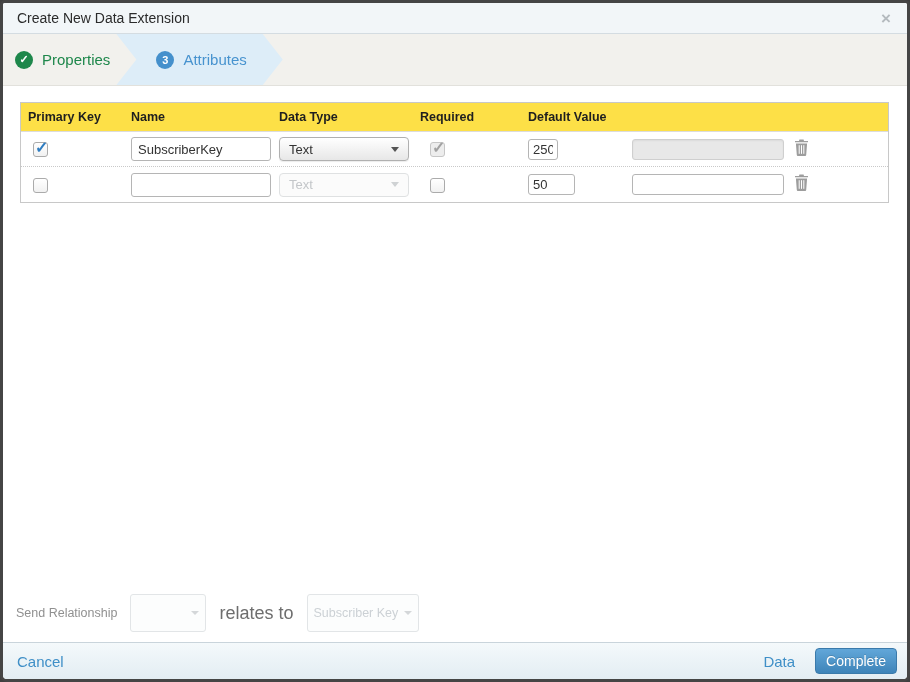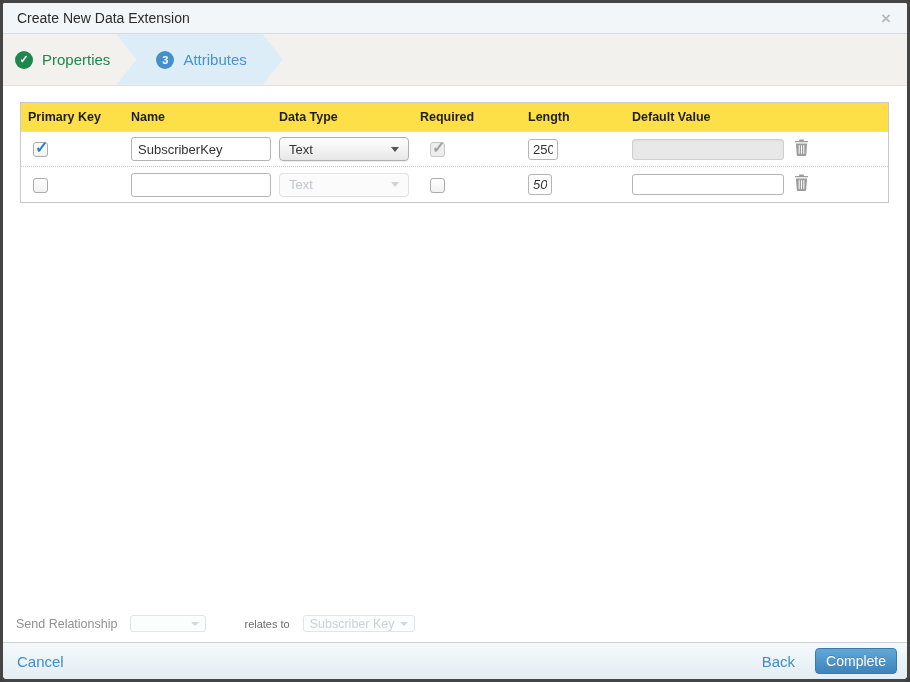--- a/index.html
+++ b/index.html
@@ -105,21 +105,21 @@
   }
   .cb.disabled.checked::after { color: #a2a2a2; }
   
   .txt {
     height: 24px; border: 1px solid #b5b5b5; border-radius: 3px;
     font-family: "Liberation Sans", sans-serif;
     font-size: 13px; color: #333; padding: 0 6px; background: #fff;
   }
   .name-input { width: 140px; }
   .len-input { width: 30px; height: 21px; padding: 0 4px; }
-  .len-input.narrow { width: 24px; font-style: italic; }
+  .len-input.narrow { width: 47px; }
   .def-input { width: 152px; height: 21px; }
   .def-input.disabled {
     background: #e8e8e8; border-color: #cfcfcf;
     box-shadow: inset 0 1px 2px rgba(0,0,0,0.06);
   }
   
   .sel {
     width: 130px; height: 24px;
     border: 1px solid #b0b0b0; border-radius: 4px;
     background: linear-gradient(#ffffff, #e7e7e7);
@@ -138,23 +138,23 @@
   }
   .sel.disabled .tri { border-top-color: #cfd2d4; }
   
   .trash { display: inline-block; cursor: pointer; line-height: 0; }
   
   .send-rel {
     position: absolute; left: 13px; bottom: 10px;
     display: flex; align-items: center; gap: 13px;
   }
   .sr-label { font-size: 12.5px; color: #909090; }
-  .sr-relates { font-size: 11px; color: #6e6e6e; margin-left: 25px; }
+  .sr-relates { font-size: 18px; color: #6e6e6e; }
   .mini-sel {
-    height: 17px; border: 1px solid #e2e5e7; border-radius: 3px;
+    height: 38px; border: 1px solid #e2e5e7; border-radius: 3px;
     background: #fcfdfd;
     display: inline-flex; align-items: center; justify-content: space-between;
     padding: 0 6px; font-size: 12.5px; color: #ccd1d5; cursor: default;
   }
   .mini-sel .tri {
     width: 0; height: 0; margin-left: 6px;
     border-left: 4px solid transparent; border-right: 4px solid transparent;
     border-top: 4px solid #d4d7d9;
   }
   .mini-sel.first { width: 76px; }
@@ -201,21 +201,20 @@
   </div>
 
   <div class="content">
 
     <div class="attr-table">
       <div class="t-head">
         <div class="cell col-pk">Primary Key</div>
         <div class="cell col-name">Name</div>
         <div class="cell col-type">Data Type</div>
         <div class="cell col-req">Required</div>
-        <div class="cell col-len">Length</div>
         <div class="cell col-def">Default Value</div>
         <div class="cell col-del"></div>
       </div>
 
       <div class="t-row dotted">
         <div class="cell col-pk pad-cb">
           <span class="cb checked"></span>
         </div>
         <div class="cell col-name">
           <input class="txt name-input" value="SubscriberKey" style="">
@@ -294,18 +293,18 @@
       <span class="mini-sel">
         <span>Subscriber Key</span>
         <span class="tri"></span>
       </span>
     </div>
   </div>
 
   <div class="footer">
     <a class="link">Cancel</a>
     <div class="footer-right">
-      <a class="link">Back</a>
+      <a class="link">Data</a>
       <button class="btn-primary">Complete</button>
     </div>
   </div>
 
 </div>
 
 </body></html>

